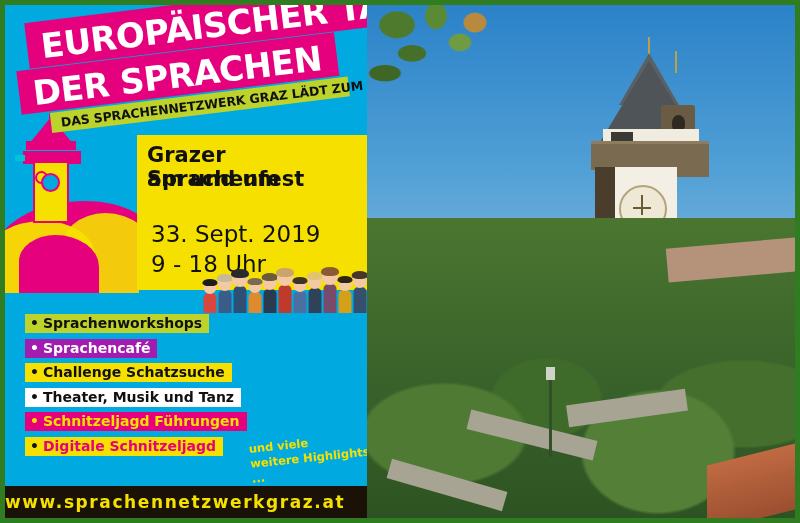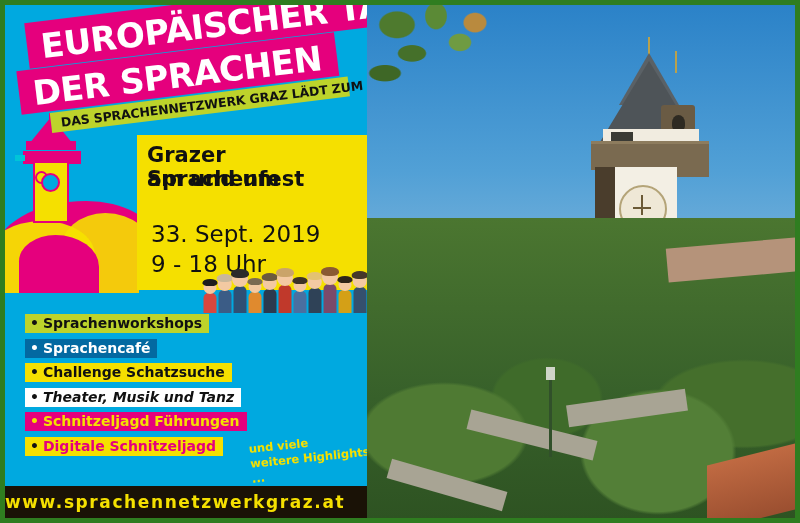--- a/index.html
+++ b/index.html
@@ -216,23 +216,23 @@
         </div>
         <div class="p" style="left: 150px; width: 17px; height: 42px;">
           <div class="body" style="width: 13px; height: 26.5px; background: rgb(53, 80, 110);"></div>
           <div class="head" style="width: 14.5px; height: 14.5px; top: 2px; background: rgb(243, 201, 162);"></div>
           <div class="hair" style="width: 16.5px; height: 7.975px; top: 0px; background: rgb(70, 55, 42);"></div>
         </div>
       </div>
 
     <div id="list">
         <div class="row"><span class="tag" style="background: rgb(189, 211, 43); color: rgb(17, 17, 17);"><span class="b" style="color: rgb(17, 17, 17);">•</span><span>Sprachenworkshops</span></span></div>
-        <div class="row"><span class="tag" style="background: #0369a1; color: rgb(255, 255, 255);"><span class="b" style="color: rgb(255, 255, 255);">•</span><span>Sprachencafé</span></span></div>
+        <div class="row"><span class="tag" style="background: #a21caf; color: rgb(255, 255, 255);"><span class="b" style="color: rgb(255, 255, 255);">•</span><span>Sprachencafé</span></span></div>
         <div class="row"><span class="tag" style="background: rgb(245, 224, 0); color: rgb(17, 17, 17);"><span class="b" style="color: rgb(17, 17, 17);">•</span><span>Challenge Schatzsuche</span></span></div>
-        <div class="row"><span class="tag" style="background: rgb(255, 255, 255); color: rgb(17, 17, 17); font-style: italic;"><span class="b" style="color: rgb(17, 17, 17);">•</span><span>Theater, Musik und Tanz</span></span></div>
+        <div class="row"><span class="tag" style="background: rgb(255, 255, 255); color: rgb(17, 17, 17);"><span class="b" style="color: rgb(17, 17, 17);">•</span><span>Theater, Musik und Tanz</span></span></div>
         <div class="row"><span class="tag" style="background: rgb(229, 0, 125); color: rgb(245, 224, 0);"><span class="b" style="color: rgb(245, 224, 0);">•</span><span>Schnitzeljagd Führungen</span></span></div>
         <div class="row"><span class="tag" style="background: rgb(245, 224, 0); color: rgb(229, 0, 125);"><span class="b" style="color: rgb(17, 17, 17);">•</span><span>Digitale Schnitzeljagd</span></span></div>
       </div>
 
     <div id="more">
       <div>und viele</div>
       <div>weitere Highlights ...</div>
     </div>
 
     <div id="urlbar">

